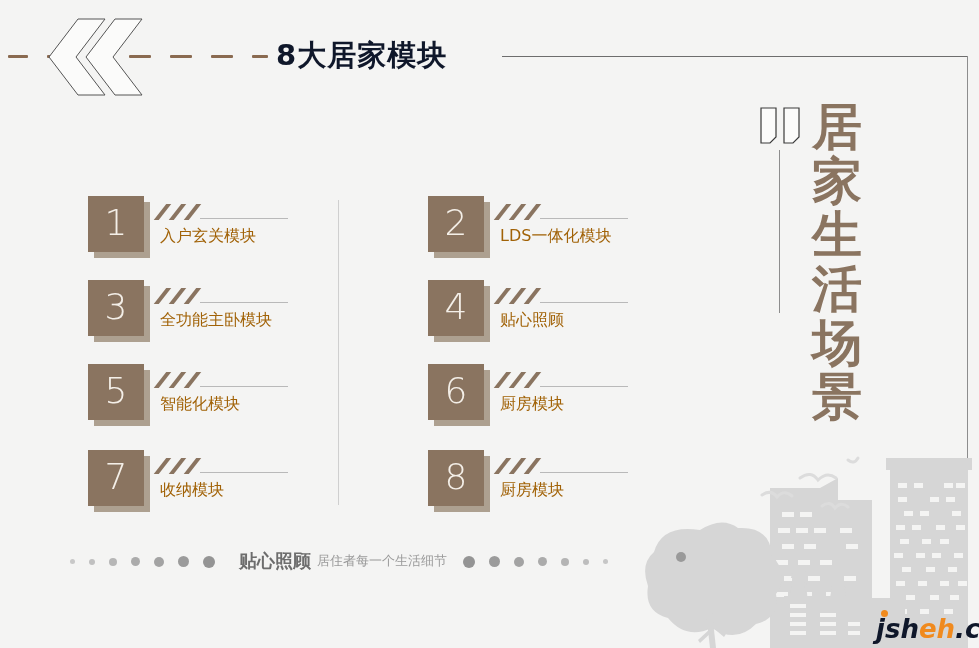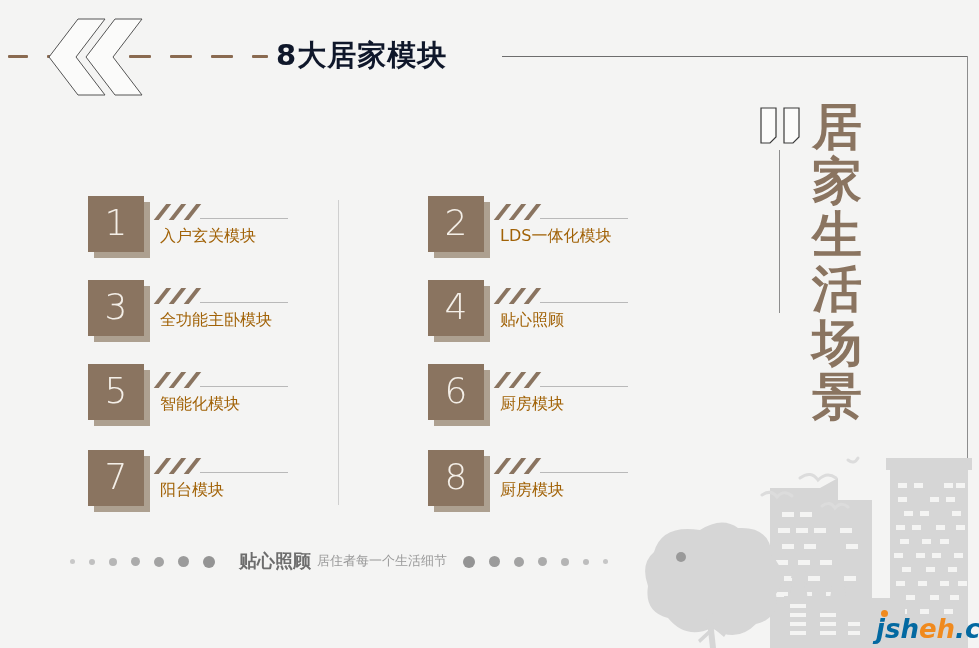--- a/index.html
+++ b/index.html
@@ -90,21 +90,21 @@
 
   
   .skyline{position:absolute;left:0;top:0;width:979px;height:648px;pointer-events:none;}
 
   
   .wm{position:absolute;left:876px;top:616px;height:30px;}
   .wm .wm-txt{
     font-size:26px;font-weight:bold;font-style:italic;line-height:1;
     font-family:"DejaVu Sans","Liberation Sans",sans-serif;
   }
-  .wm .g{color:#0369a1;}
+  .wm .g{color:#0f172a;}
   .wm .o{color:#f08a1e;}
   .wm .odot{
     position:absolute;left:5px;top:-6px;width:7px;height:7px;border-radius:50%;background:#f08a1e;
   }
 </style>
 </head>
 <body>
 
 <div class="stage">
 
@@ -231,21 +231,21 @@
           <div class="box">
             <span class="num">7</span>
           </div>
         </div>
         <div class="deco">
           <i style="left: 0px;"></i>
           <i style="left: 15px;"></i>
           <i style="left: 30px;"></i>
           <span class="rule"></span>
         </div>
-        <div class="label">阳台模块</div>
+        <div class="label">收纳模块</div>
       </div>
       <div class="mod" style="left: 428px; top: 450px;">
         <div class="boxwrap">
           <div class="shadow"></div>
           <div class="box">
             <span class="num">8</span>
           </div>
         </div>
         <div class="deco">
           <i style="left: 0px;"></i>

